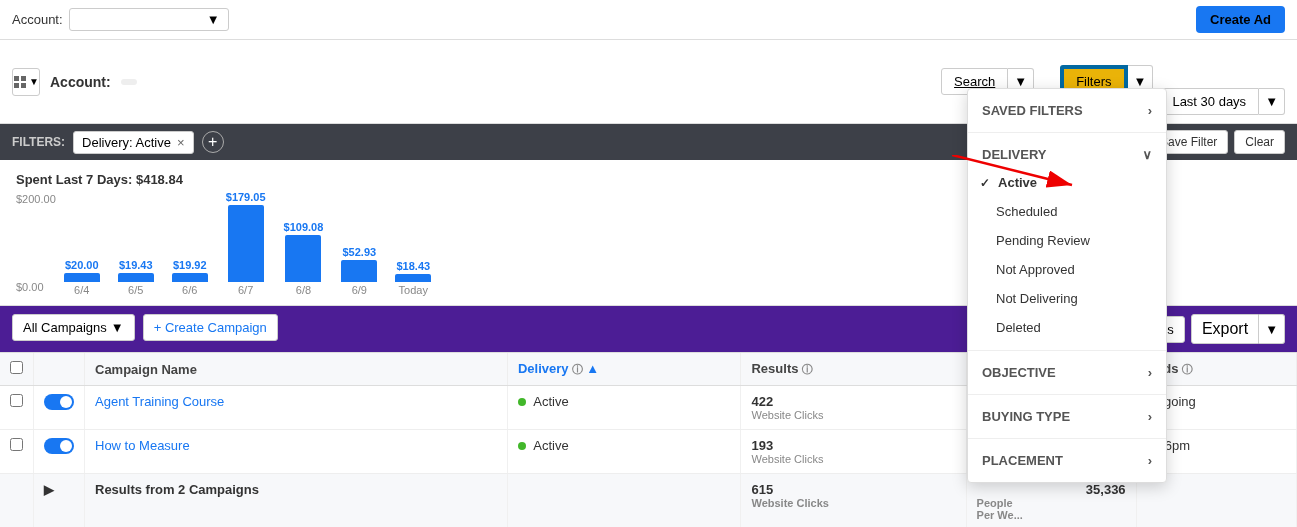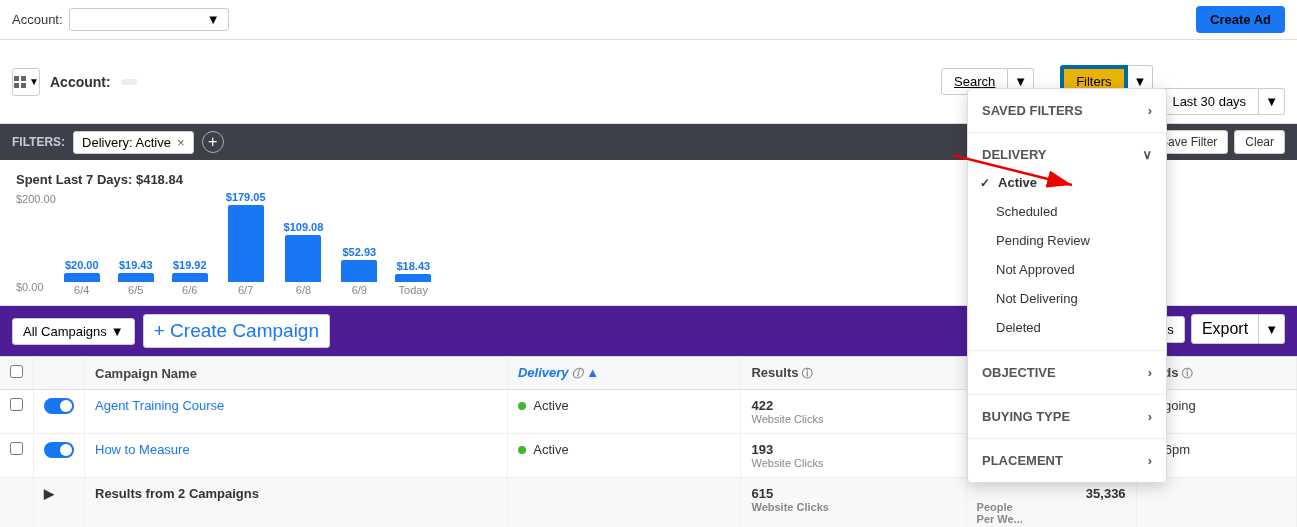--- a/index.html
+++ b/index.html
@@ -264,21 +264,21 @@
       display: flex;
       align-items: center;
       gap: 4px;
     }
     .btn-create-campaign {
       border: 1px solid #ccc;
       border-radius: 3px;
       padding: 5px 10px;
       background: #fff;
       cursor: pointer;
-      font-size: 19px;
+      font-size: 13px;
       display: flex;
       align-items: center;
       gap: 4px;
       color: #1877f2;
     }
     .btn-columns {
       border: 1px solid #ccc;
       border-radius: 3px;
       padding: 5px 10px;
       background: #fff;
@@ -311,21 +311,21 @@
     .campaign-table th {
       background: #f7f8fa;
       border-bottom: 1px solid #ddd;
       border-right: 1px solid #eee;
       padding: 8px 10px;
       text-align: left;
       font-size: 12px;
       font-weight: 600;
       color: #444;
     }
-    .campaign-table th.sorted { color: #1877f2; font-style: italic; }
+    .campaign-table th.sorted { color: #1877f2; }
     .campaign-table td {
       border-bottom: 1px solid #eee;
       border-right: 1px solid #f0f0f0;
       padding: 8px 10px;
       font-size: 12px;
       color: #333;
       vertical-align: top;
     }
     .check-col { width: 28px; }
     .toggle-col { width: 40px; }

